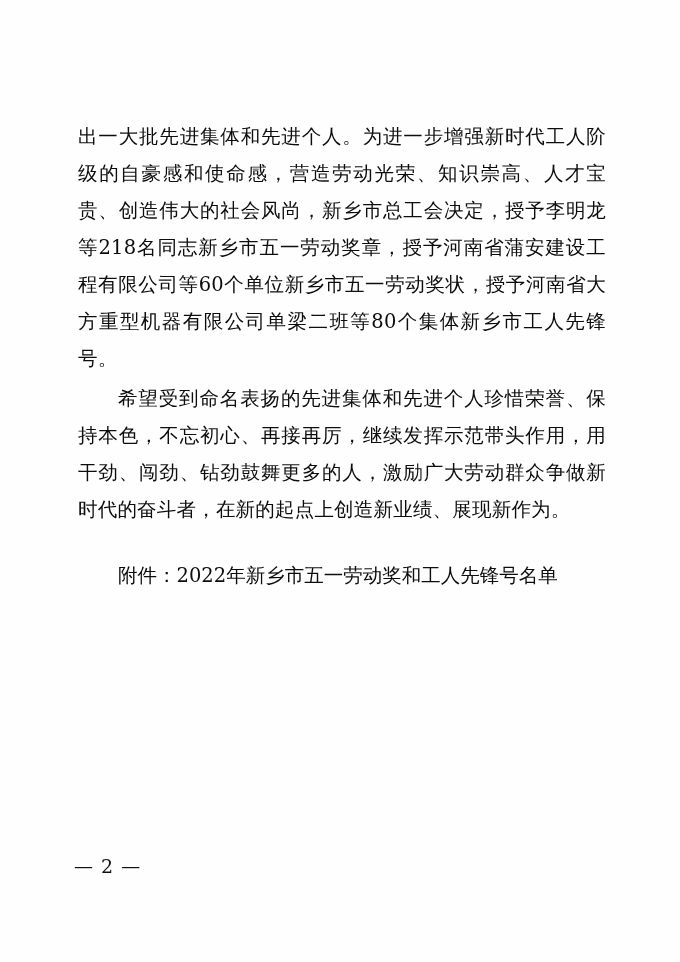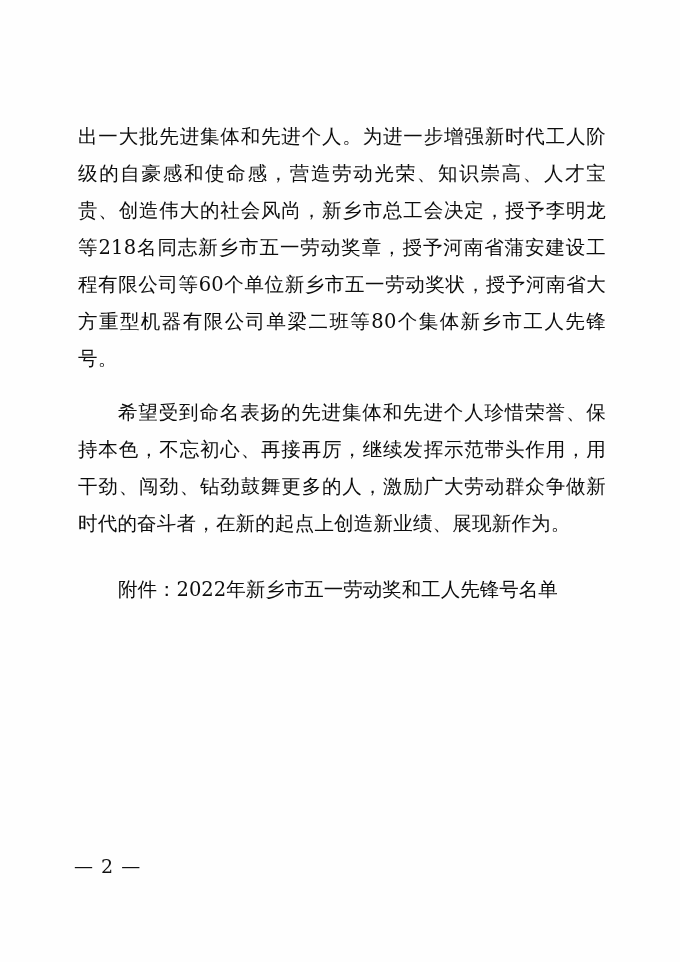--- a/index.html
+++ b/index.html
@@ -31,21 +31,21 @@
   .para {
     font-size: 19.5px;
     line-height: 37px;
     text-align: justify;
     text-justify: inter-ideograph;
     letter-spacing: 0.2px;
     margin: 0 0 0 0;
     color: #0d0d0d;
   }
   .para + .para {
-    margin-top: 17px;
+    margin-top: 3px;
   }
   .indent {
     text-indent: 40px;
   }
   .attachment {
     font-size: 19.5px;
     line-height: 37px;
     text-indent: 40px;
     margin-top: 29px;
     color: #0d0d0d;

